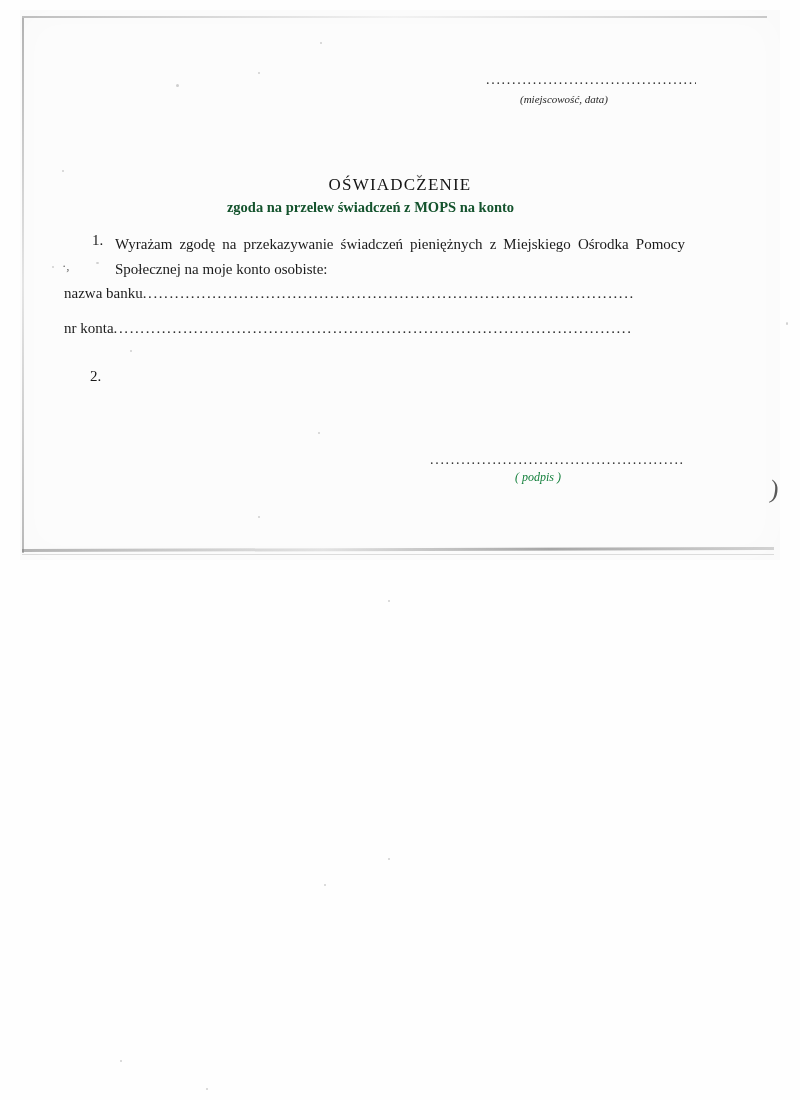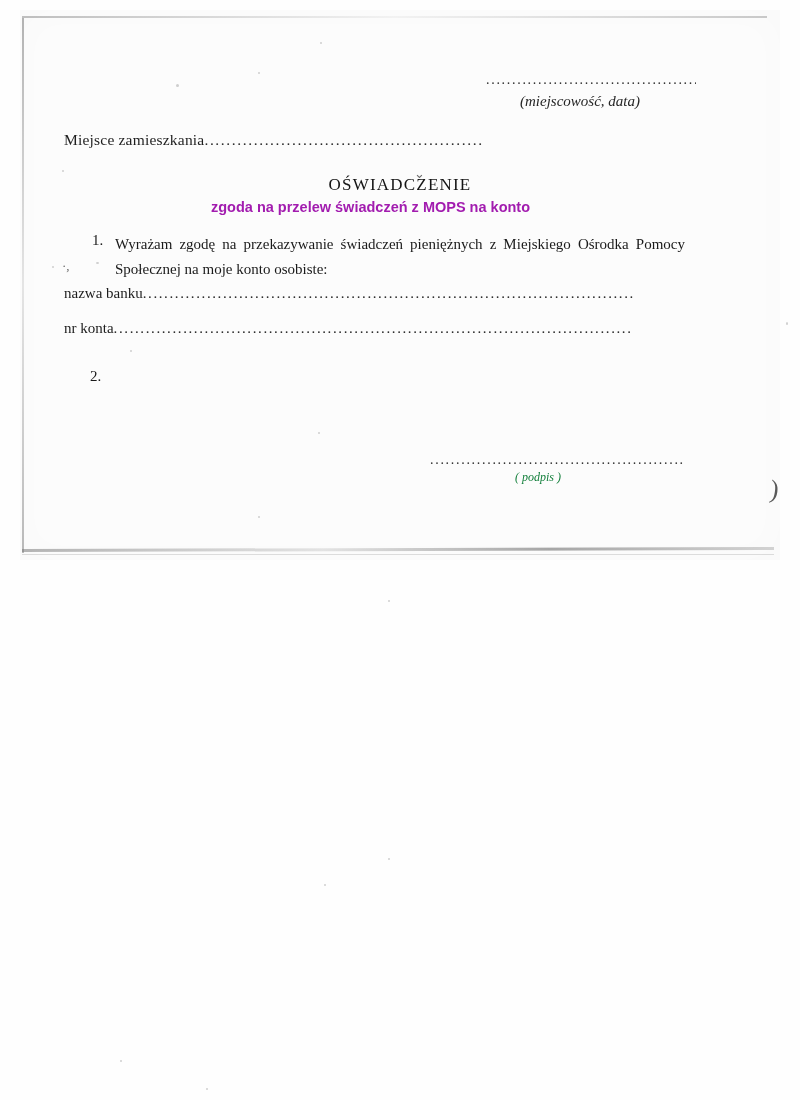--- a/index.html
+++ b/index.html
@@ -97,21 +97,21 @@
     letter-spacing: 1.7px;
     color: #333;
     overflow: hidden;
     white-space: nowrap;
   }
   .place-date-caption {
     position: absolute;
     left: 520px;
     top: 93px;
     font-style: italic;
-    font-size: 15px;
+    font-size: 11px;
     color: #262626;
     font-family: "Liberation Serif", serif;
   }
 
   .title {
     position: absolute;
     left: 0;
     top: 175px;
     width: 800px;
     text-align: center;
@@ -121,22 +121,22 @@
     font-family: Liberation Serif, serif;
   }
   .subtitle {
     position: absolute;
     left: 0;
     top: 199px;
     width: 741px;
     text-align: center;
     font-size: 14.5px;
     font-weight: bold;
-    color: #a21caf;
-    font-family: Liberation Sans, sans-serif;
+    color: #14532d;
+    font-family: Liberation Serif, serif;
   }
 
   .item-num {
     position: absolute;
     font-size: 15px;
     color: #1a1a1a;
   }
   .item-body {
     position: absolute;
     font-size: 15px;
@@ -215,23 +215,20 @@
   <div class="speck" style="left:324px;top:884px;width:2px;height:2px;"></div>
   <div class="speck" style="left:388px;top:858px;width:2px;height:2px;"></div>
   <div class="speck" style="left:120px;top:1060px;width:2px;height:2px;"></div>
   <div class="speck" style="left:206px;top:1088px;width:2px;height:2px;"></div>
   <div class="speck" style="left:786px;top:322px;width:2px;height:3px;"></div>
 
   <div class="place-date-dots">....................................................</div>
   <div class="place-date-caption">(miejscowość, data)</div>
 
 
-  <div class="label-line" style="left:64px;top:131px;">
-    <span>Miejsce zamieszkania</span><span class="dots">...................................................</span>
-  </div>
 
   <div class="stray-mark" style="left:414px;top:166px;">⌄</div>
   <div class="stray-mark" style="left:62px;top:258px;">·,</div>
   <div class="paren-mark">)</div>
 
   <div class="title">OŚWIADCZENIE</div>
   <div class="subtitle">zgoda na przelew świadczeń z MOPS na konto</div>
 
   <div class="item-num" style="left:92px;top:232px;">1.</div>
   <div class="item-body justify" style="left:115px;top:232px;width:570px;">Wyrażam zgodę na przekazywanie świadczeń pieniężnych z Miejskiego Ośrodka Pomocy Społecznej na moje konto osobiste:</div>

